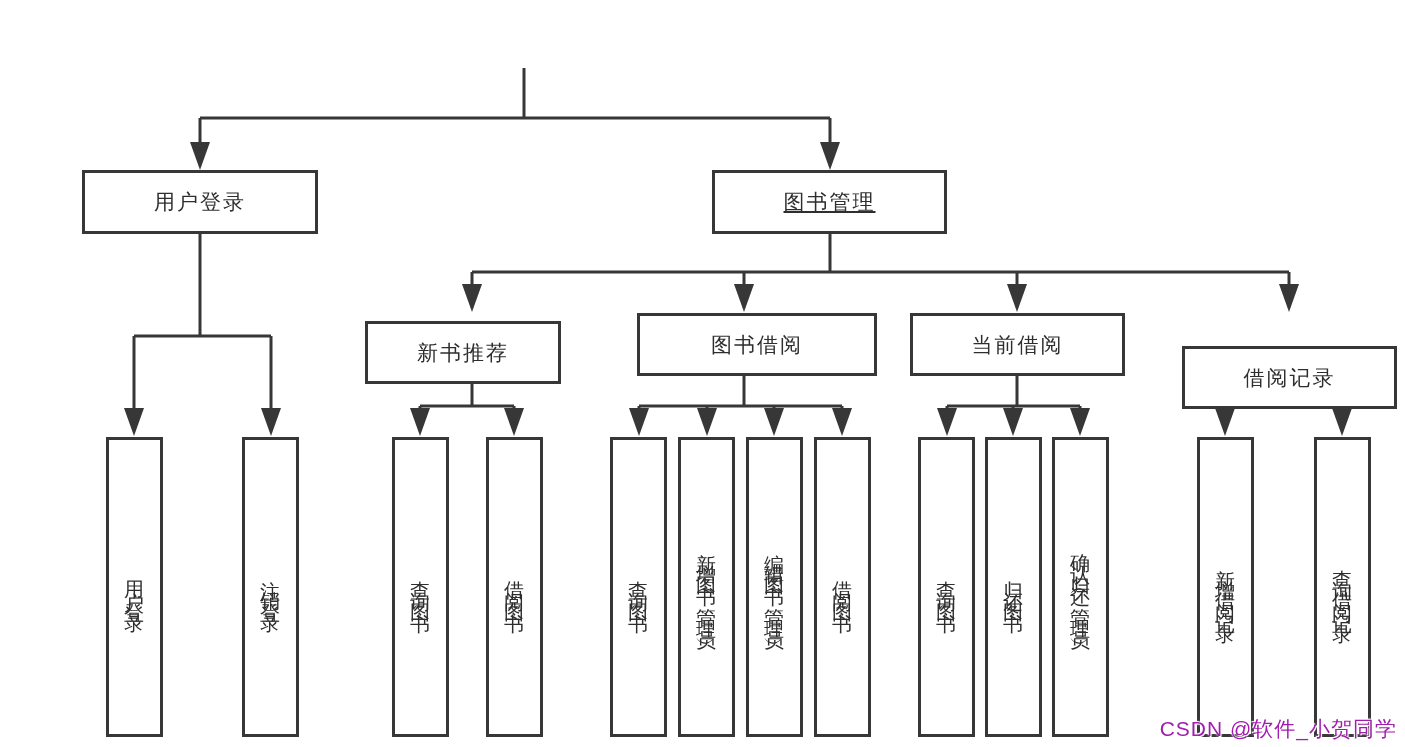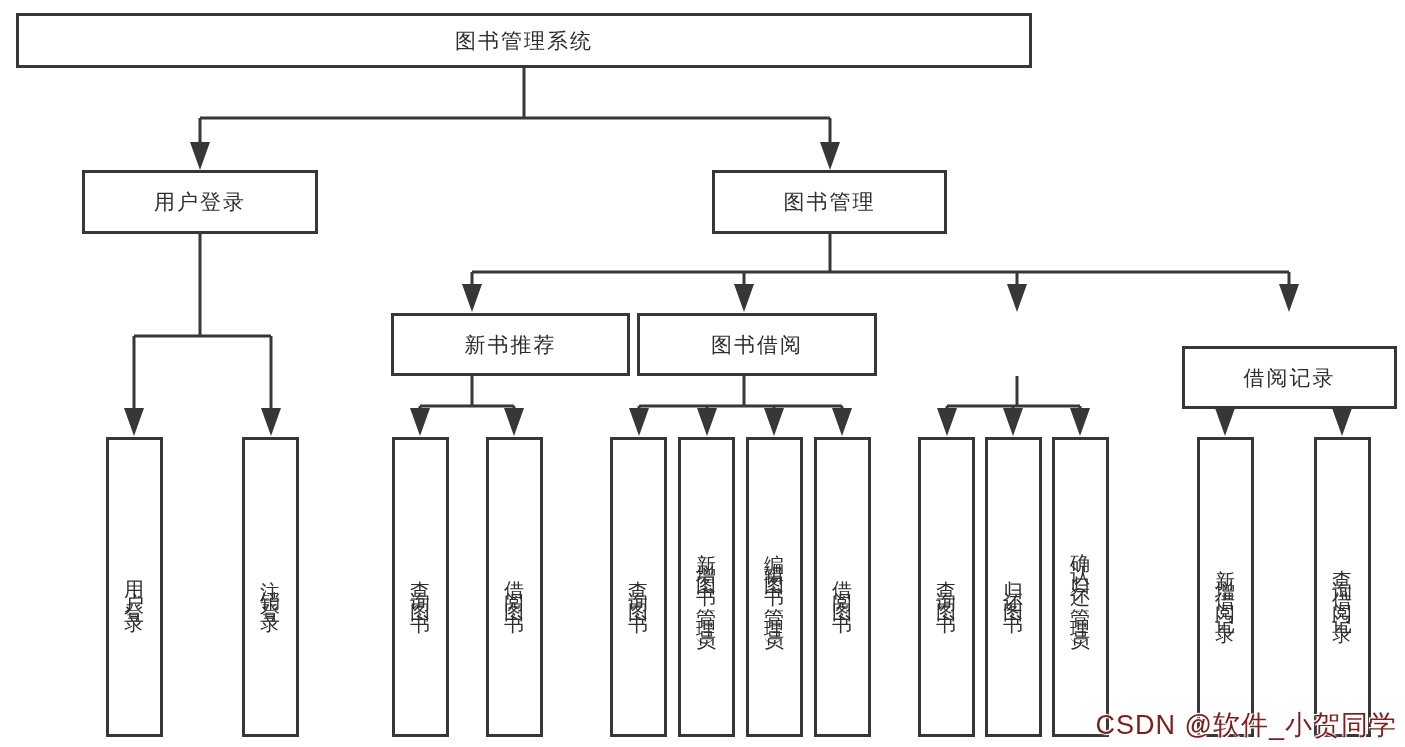--- a/index.html
+++ b/index.html
@@ -37,23 +37,23 @@
     text-orientation: mixed;
     letter-spacing: 11px;
     font-size: 20px;
     line-height: 1;
     white-space: nowrap;
   }
   .watermark {
     position: absolute;
     right: 8px;
     bottom: 4px;
-    font-size: 27px;
+    font-size: 21px;
     letter-spacing: 1px;
-    color: #7f1d1d;
+    color: #a21caf;
     text-shadow: 1px 1px 0 #ffffff, -1px -1px 0 #ffffff, 0 0 3px #ffffff;
     z-index: 10;
     white-space: nowrap;
   }
 </style>
 </head>
 <body>
 
 <div class="stage">
 
@@ -123,27 +123,27 @@
 
       <polygon points="937,408 957,408 947,436"></polygon>
       <polygon points="1003,408 1023,408 1013,436"></polygon>
       <polygon points="1070,408 1090,408 1080,436"></polygon>
 
       <polygon points="1215,408 1235,408 1225,436"></polygon>
       <polygon points="1332,408 1352,408 1342,436"></polygon>
     </g>
   </svg>
 
-  <div class="box" style="left:16px; top:13px; width:1016px; height:55px;">图书管理系统</div>
 
   <div class="box" style="left:82px; top:170px; width:236px; height:64px;">用户登录</div>
-  <div class="box" style="left:712px; top:170px; width:235px; height:64px;">图书管理</div>
+  <div class="box" style="left:712px; top:170px; width:235px; height:64px;text-decoration:underline;">图书管理</div>
 
-  <div class="box" style="left:365px; top:313px; width:239px; height:63px;margin-left:26px;">新书推荐</div>
+  <div class="box" style="left:365px; top:321px; width:196px; height:63px;">新书推荐</div>
   <div class="box" style="left:637px; top:313px; width:240px; height:63px;">图书借阅</div>
+  <div class="box" style="left:910px; top:313px; width:215px; height:63px;">当前借阅</div>
   <div class="box" style="left:1182px; top:313px; width:215px; height:63px;margin-top:33px;">借阅记录</div>
 
   <div class="box leaf" style="left:106px; top:437px; width:57px; height:300px;">
     <span class="vtext">用户登录</span>
   </div>
   <div class="box leaf" style="left:242px; top:437px; width:57px; height:300px;">
     <span class="vtext">注销登录</span>
   </div>
 
   <div class="box leaf" style="left:392px; top:437px; width:57px; height:300px;">

